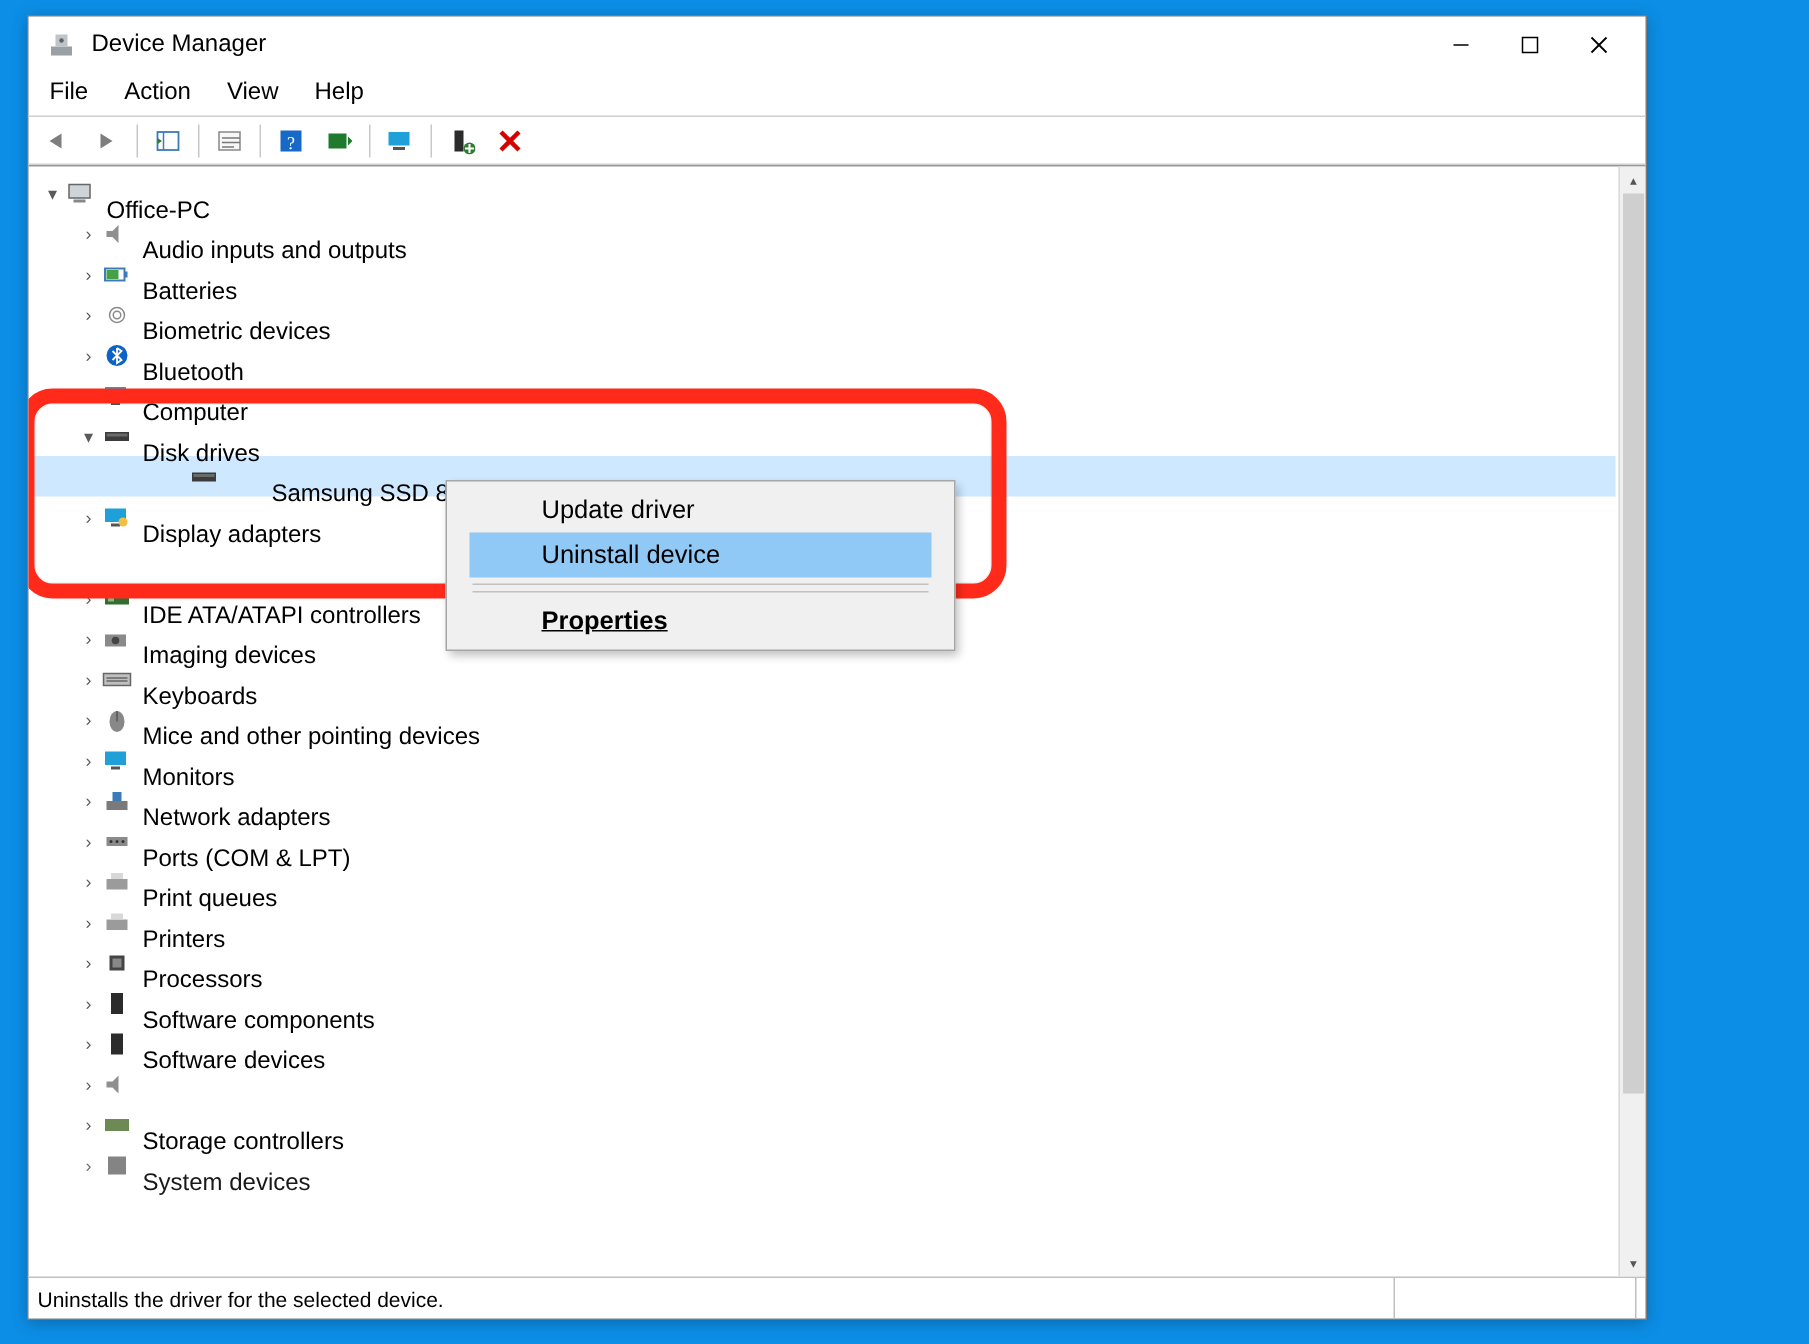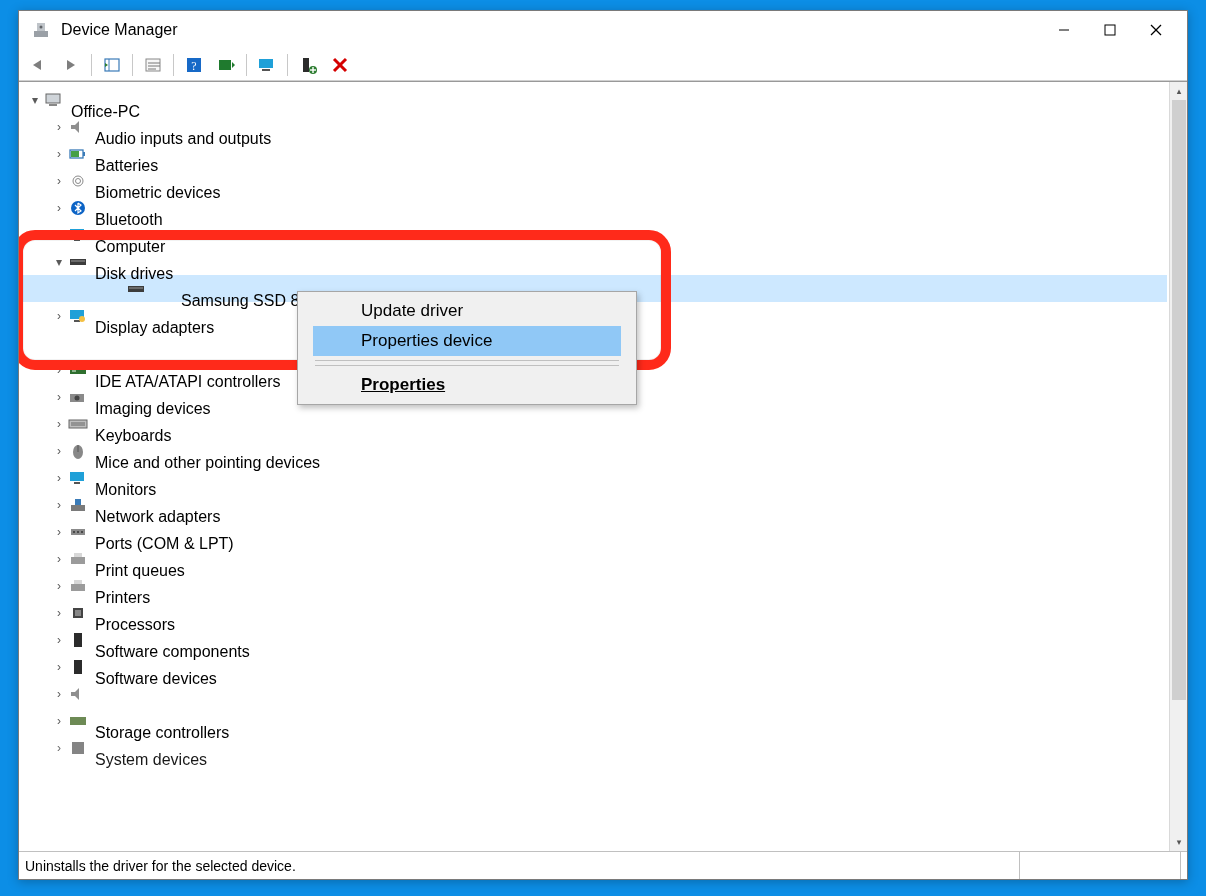--- a/index.html
+++ b/index.html
@@ -1,19 +1,19 @@
 <!DOCTYPE html>
 <html><head>
 <meta charset="utf-8">
 <style>
   * { box-sizing: border-box; }
   html, body { margin:0; padding:0; font-family: "Segoe UI", Tahoma, sans-serif; font-size:15px; }
   body { background:#0c8ee6; width:1206px; height:896px; overflow:hidden; }
   .window {
-    position:absolute; left:18px; top:10px; width:1170px; height:870px;
+    position:absolute; left:18px; top:10px; width:1080px; height:870px;
     background:#fff; border:1px solid #7a7a7a; box-shadow:0 2px 10px rgba(0,0,0,0.25);
     display:flex; flex-direction:column;
   }
   .titlebar { display:flex; align-items:center; height:38px; padding:0 8px; }
   .titlebar .app-icon { width:20px; height:20px; margin:0 10px 0 4px; display:flex; align-items:center; justify-content:center; }
   .titlebar .title { font-size:16px; color:#000; }
   .winbtns { margin-left:auto; display:flex; }
   .winbtn { width:46px; height:32px; display:flex; align-items:center; justify-content:center; font-size:14px; color:#000; }
   .menubar { display:flex; gap:24px; padding:4px 14px 6px 14px; border-bottom:1px solid #d0d0d0; font-size:16px; }
   .menubar span { cursor:default; }
@@ -79,20 +79,26 @@
         </div>
       <div class="winbtn">
           <svg width="12" height="12">
             <line x1="1" y1="1" x2="11" y2="11" stroke="#000" stroke-width="1.2"></line>
             <line x1="11" y1="1" x2="1" y2="11" stroke="#000" stroke-width="1.2"></line>
           </svg>
         </div>
     </div>
   </div>
 
+  <div class="menubar">
+    <span>File</span>
+    <span>Action</span>
+    <span>View</span>
+    <span>Help</span>
+  </div>
 
   <div class="toolbar">
     <div class="tbtn">
         <svg width="18" height="14">
           <polygon points="11,2 3,7 11,12" fill="#7e7e7e"></polygon>
         </svg>
       </div>
     <div class="tbtn">
         <svg width="18" height="14">
           <polygon points="5,2 13,7 5,12" fill="#7e7e7e"></polygon>
@@ -429,21 +435,21 @@
     <div class="scrollbar">
       <div class="sb-up">▴</div>
       <div class="sb-thumb"></div>
       <div class="sb-down">▾</div>
     </div>
 
     <div class="annot" style="left:-6px; top:148px; width:658px; height:140px;"></div>
 
     <div class="ctxmenu" style="left:278px; top:209px;">
       <div class="ctxitem">Update driver</div>
-      <div class="ctxitem hl">Properties device</div>
+      <div class="ctxitem hl">Uninstall device</div>
       <div class="ctxsep"></div>
       <div class="ctxsep"></div>
       <div class="ctxitem bold">Properties</div>
     </div>
 
   </div>
 
   <div class="statusbar">
     <span>Uninstalls the driver for the selected device.</span>
     <span style="flex:1"></span>

